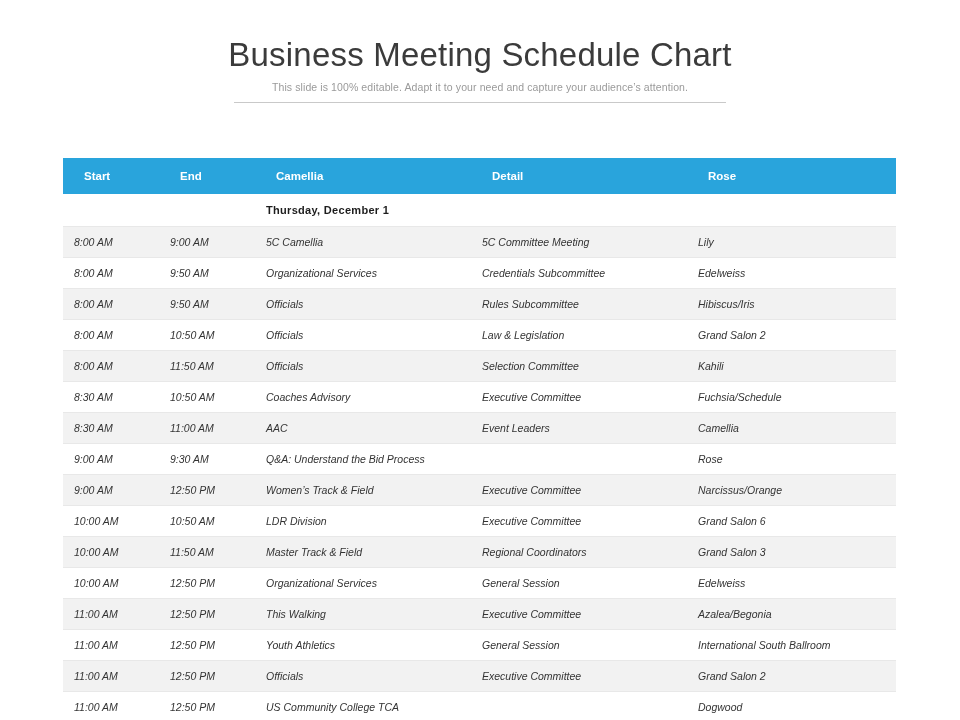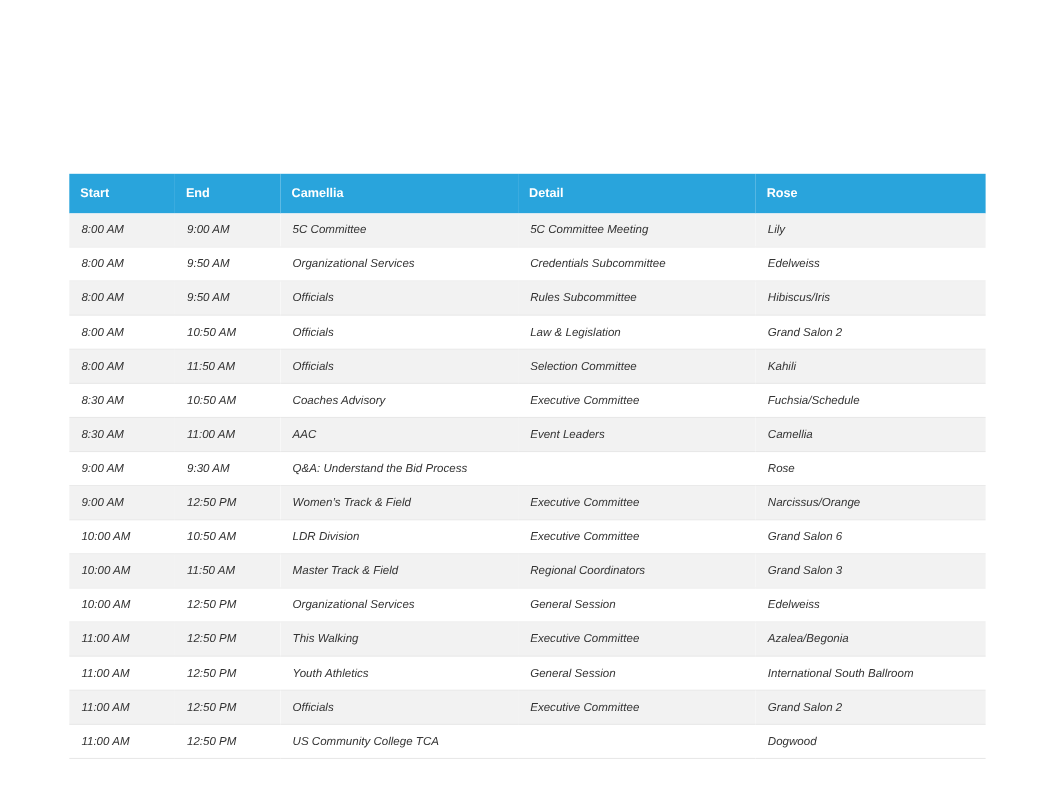--- a/index.html
+++ b/index.html
@@ -52,21 +52,21 @@
     border-collapse: collapse;
     width: 833px;
     table-layout: fixed;
   }
   table.schedule th {
     background: #29A4DC;
     color: #ffffff;
     font-size: 11.5px;
     font-weight: bold;
     text-align: left;
-    padding: 10px 10px;
+    padding: 10px 21px;
     height: 16px;
     border: none;
   }
   table.schedule td {
     font-size: 10.5px;
     color: #333333;
     font-style: italic;
     padding: 7px 11px;
     border-bottom: 1px solid #e8e8e8;
     vertical-align: middle;
@@ -93,44 +93,57 @@
   .col-end { width: 96px; }
   .col-committee { width: 216px; }
   .col-detail { width: 216px; }
   .col-room { width: 209px; }
 </style>
 </head>
 <body>
 
 <div class="slide">
 
+  <div class="title-block">
+    <h1 class="slide-title">Business Meeting Schedule Chart</h1>
+    <div class="subtitle-wrap">
+      <p class="slide-subtitle">This slide is 100% editable. Adapt it to your need and capture your audience’s attention.</p>
+    </div>
+  </div>
 
   <div class="table-wrap">
     <table class="schedule">
       <colgroup>
         <col class="col-start">
         <col class="col-end">
         <col class="col-committee">
         <col class="col-detail">
         <col class="col-room">
       </colgroup>
       <thead>
         <tr>
           <th>Start</th>
           <th>End</th>
           <th>Camellia</th>
           <th>Detail</th>
           <th>Rose</th>
         </tr>
       </thead>
       <tbody id="table-body">
+          <tr class="day-row">
+            <td></td>
+            <td></td>
+            <td>Thursday,  December 1</td>
+            <td></td>
+            <td></td>
+          </tr>
           <tr class="row-alt">
             <td>8:00 AM</td>
             <td>9:00 AM</td>
-            <td>5C Committee</td>
+            <td>5C Camellia</td>
             <td>5C Committee Meeting</td>
             <td>Lily</td>
           </tr>
           <tr class="row-plain">
             <td>8:00 AM</td>
             <td>9:50 AM</td>
             <td>Organizational Services</td>
             <td>Credentials Subcommittee</td>
             <td>Edelweiss</td>
           </tr>

